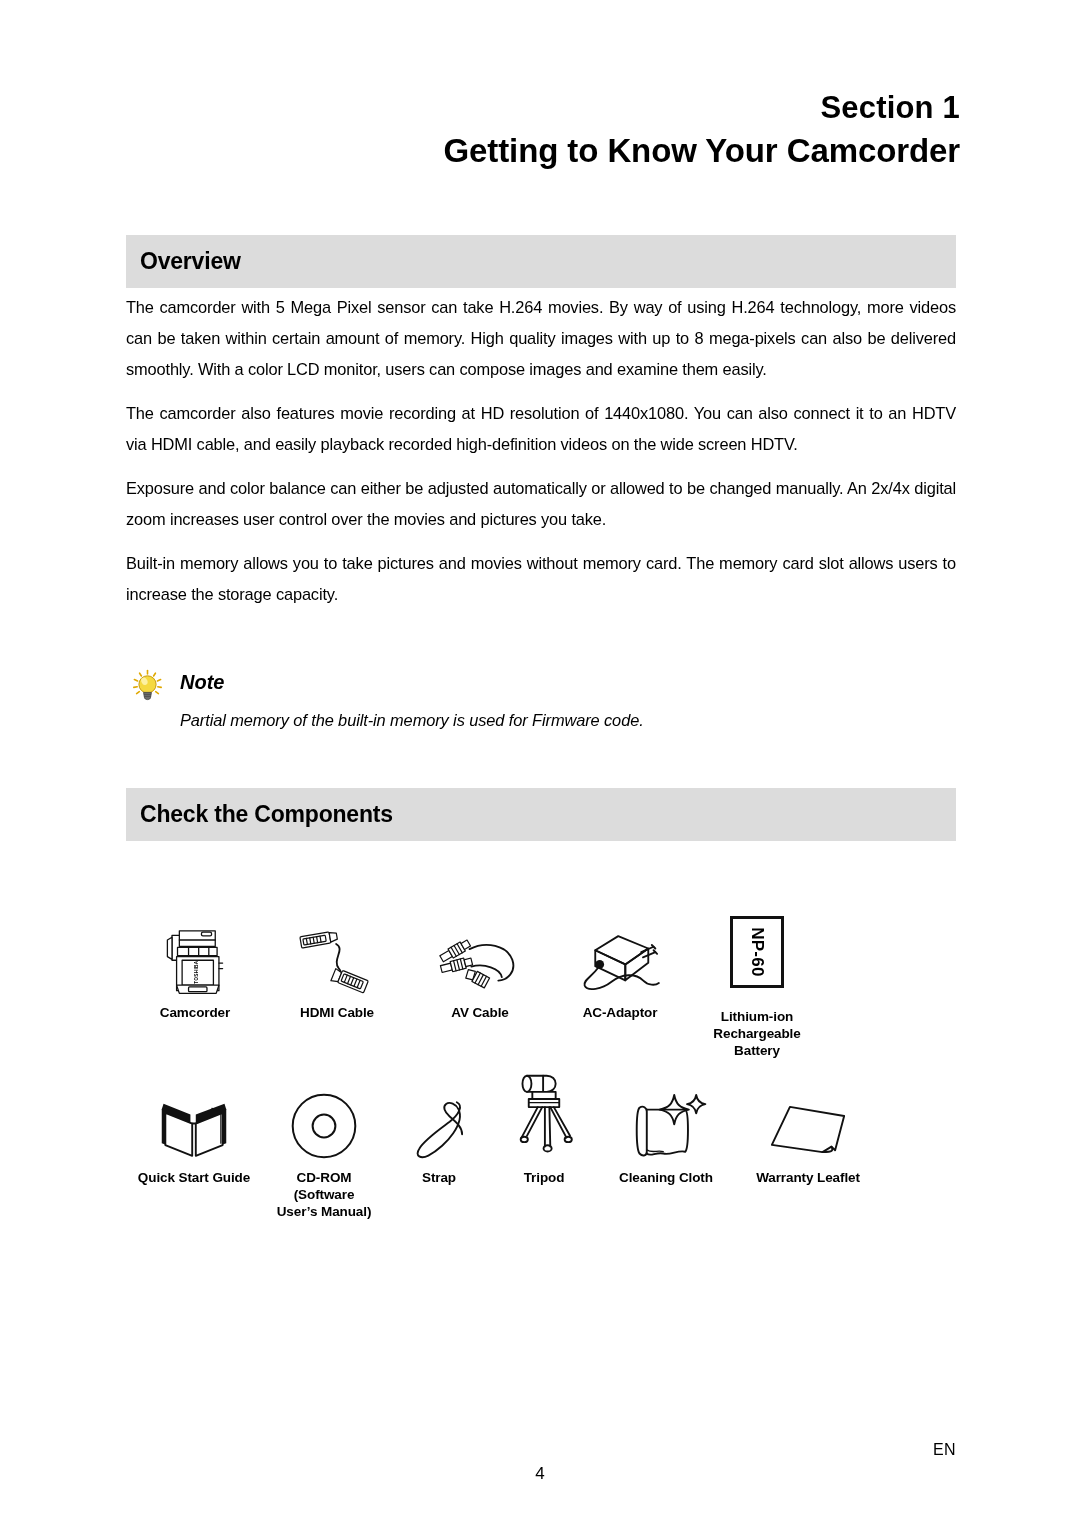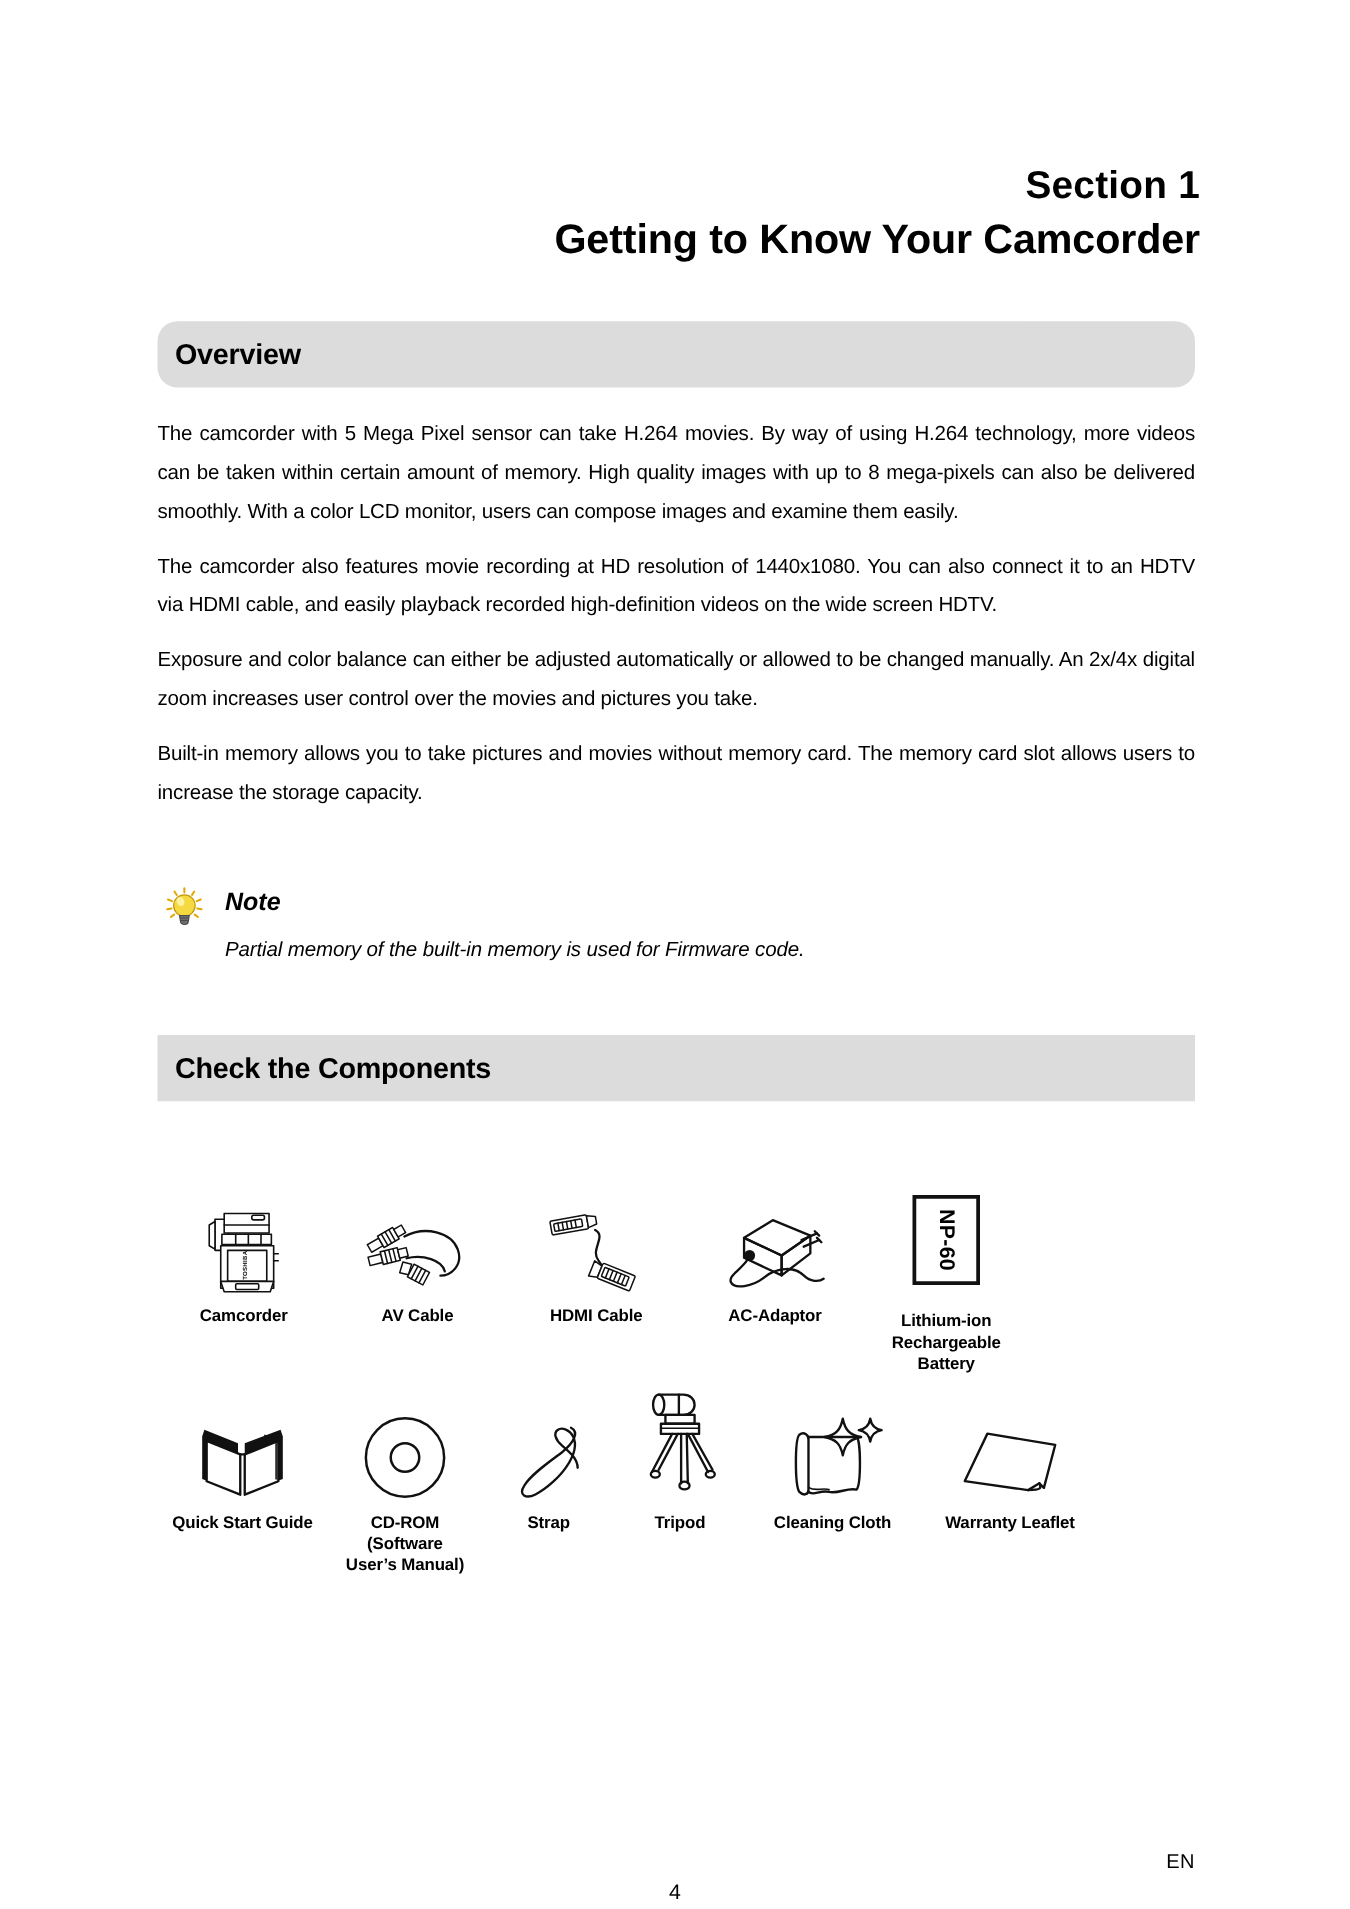--- a/index.html
+++ b/index.html
@@ -12,21 +12,20 @@
     height: 1527px;
     position: relative;
     font-family: "Liberation Sans", sans-serif;
     color: #000000;
     overflow: hidden;
   }
 
   .page {
     position: absolute;
     inset: 0;
-    margin-top: 40px;
   }
 
   
   .title-block {
     position: absolute;
     top: 88px;
     left: 120px;
     right: 120px;
     text-align: right;
   }
@@ -192,21 +191,21 @@
 </head>
 <body>
 
 <div class="page">
 
   <div class="title-block">
     <div class="section-label">Section 1</div>
     <div class="section-title">Getting to Know Your Camcorder</div>
   </div>
 
-  <div class="bar" style="top:217px;border-radius:16px;">
+  <div class="bar" style="top:235px;">
     <div class="bar-text">Overview</div>
   </div>
 
   <div class="body-col" style="top:292px;">
     <p class="para">The camcorder with 5 Mega Pixel sensor can take H.264 movies. By way of using H.264 technology, more videos can be taken within certain amount of memory. High quality images with up to 8 mega-pixels can also be delivered smoothly. With a color LCD monitor, users can compose images and examine them easily.</p>
     <p class="para">The camcorder also features  movie recording at HD resolution of 1440x1080. You can also connect it to an HDTV via HDMI cable, and easily playback recorded high-definition videos on the wide screen HDTV.</p>
     <p class="para">Exposure and color balance can either be adjusted automatically or allowed to be changed manually. An 2x/4x digital zoom increases user control over the movies and pictures you take.</p>
     <p class="para">Built-in memory allows you to take pictures and movies without memory card. The memory card slot allows users to increase the storage capacity.</p>
   </div>
 
@@ -270,69 +269,69 @@
 
             <g transform="translate(43,60)">
               <text class="cam-brand" x="0" y="0" text-anchor="middle">TOSHIBA</text>
             </g>
           </svg>
         </div>
         <div class="comp-label">Camcorder</div>
       </div>
 
 
-      <div class="comp" style="width:140px;">
-        <div class="comp-art">
-          <svg viewBox="0 0 110 86" width="96" height="75">
-
-            <g transform="rotate(-30 30 30)">
-              <path class="whT" d="M8 26 L20 26 L20 34 L8 34 Z"></path>
-              <path class="whT" d="M20 24 L36 24 L36 36 L20 36 Z"></path>
-              <path class="lnT" d="M24 24 L24 36 M28 24 L28 36 M32 24 L32 36"></path>
-              <path class="whT" d="M36 26 L44 26 L44 34 L36 34 Z"></path>
-            </g>
-            <g transform="rotate(-14 30 48)">
-              <path class="whT" d="M10 44 L22 44 L22 52 L10 52 Z"></path>
-              <path class="whT" d="M22 42 L38 42 L38 54 L22 54 Z"></path>
-              <path class="lnT" d="M26 42 L26 54 M30 42 L30 54 M34 42 L34 54"></path>
-              <path class="whT" d="M38 44 L46 44 L46 52 L38 52 Z"></path>
-            </g>
-
-            <path class="ln" d="M43 30 C62 20 86 26 92 42 C97 56 86 66 76 66"></path>
-            <path class="ln" d="M45 50 C60 46 78 52 80 62"></path>
-
-            <g transform="rotate(28 60 70)">
-              <path class="whT" d="M36 64 L44 62 L46 72 L38 74 Z"></path>
-              <path class="whT" d="M46 61 L62 61 L62 74 L46 74 Z"></path>
-              <path class="lnT" d="M50 61 L50 74 M54 61 L54 74 M58 61 L58 74"></path>
-            </g>
-          </svg>
-        </div>
-        <div class="comp-label">AV Cable</div>
-      </div>
-
       <div class="comp" style="width:146px;">
         <div class="comp-art">
           <svg viewBox="0 0 92 86" width="80" height="75">
             <g transform="rotate(-10 26 18)">
               <rect class="whT" x="4" y="12" width="34" height="13" rx="1.5"></rect>
               <rect class="whT" x="7" y="15" width="26" height="7" rx="1"></rect>
               <path class="lnT" d="M11 15 L11 22 M15 15 L15 22 M19 15 L19 22 M23 15 L23 22 M27 15 L27 22"></path>
               <path class="whT" d="M38 13 L46 15 L46 22 L38 24 Z"></path>
             </g>
             <path class="ln" d="M45 24 C56 30 40 42 48 52 C55 60 48 64 50 68"></path>
             <g transform="rotate(22 62 68)">
               <path class="whT" d="M40 60 L48 62 L48 73 L40 75 Z"></path>
               <rect class="whT" x="48" y="59" width="32" height="15" rx="1.5"></rect>
               <rect class="whT" x="51" y="62" width="24" height="9" rx="1"></rect>
               <path class="lnT" d="M55 62 L55 71 M59 62 L59 71 M63 62 L63 71 M67 62 L67 71 M71 62 L71 71"></path>
             </g>
           </svg>
         </div>
         <div class="comp-label">HDMI Cable</div>
+      </div>
+
+      <div class="comp" style="width:140px;">
+        <div class="comp-art">
+          <svg viewBox="0 0 110 86" width="96" height="75">
+
+            <g transform="rotate(-30 30 30)">
+              <path class="whT" d="M8 26 L20 26 L20 34 L8 34 Z"></path>
+              <path class="whT" d="M20 24 L36 24 L36 36 L20 36 Z"></path>
+              <path class="lnT" d="M24 24 L24 36 M28 24 L28 36 M32 24 L32 36"></path>
+              <path class="whT" d="M36 26 L44 26 L44 34 L36 34 Z"></path>
+            </g>
+            <g transform="rotate(-14 30 48)">
+              <path class="whT" d="M10 44 L22 44 L22 52 L10 52 Z"></path>
+              <path class="whT" d="M22 42 L38 42 L38 54 L22 54 Z"></path>
+              <path class="lnT" d="M26 42 L26 54 M30 42 L30 54 M34 42 L34 54"></path>
+              <path class="whT" d="M38 44 L46 44 L46 52 L38 52 Z"></path>
+            </g>
+
+            <path class="ln" d="M43 30 C62 20 86 26 92 42 C97 56 86 66 76 66"></path>
+            <path class="ln" d="M45 50 C60 46 78 52 80 62"></path>
+
+            <g transform="rotate(28 60 70)">
+              <path class="whT" d="M36 64 L44 62 L46 72 L38 74 Z"></path>
+              <path class="whT" d="M46 61 L62 61 L62 74 L46 74 Z"></path>
+              <path class="lnT" d="M50 61 L50 74 M54 61 L54 74 M58 61 L58 74"></path>
+            </g>
+          </svg>
+        </div>
+        <div class="comp-label">AV Cable</div>
       </div>
 
       <div class="comp" style="width:140px;">
         <div class="comp-art">
           <svg viewBox="0 0 108 86" width="96" height="76">
 
             <path class="ln" d="M26 32 L52 16 L86 30 L60 48 Z"></path>
             <path class="ln" d="M26 32 L26 50 L60 66 L60 48 Z"></path>
             <path class="ln" d="M60 48 L86 30 L86 46 L60 66 Z"></path>
 

